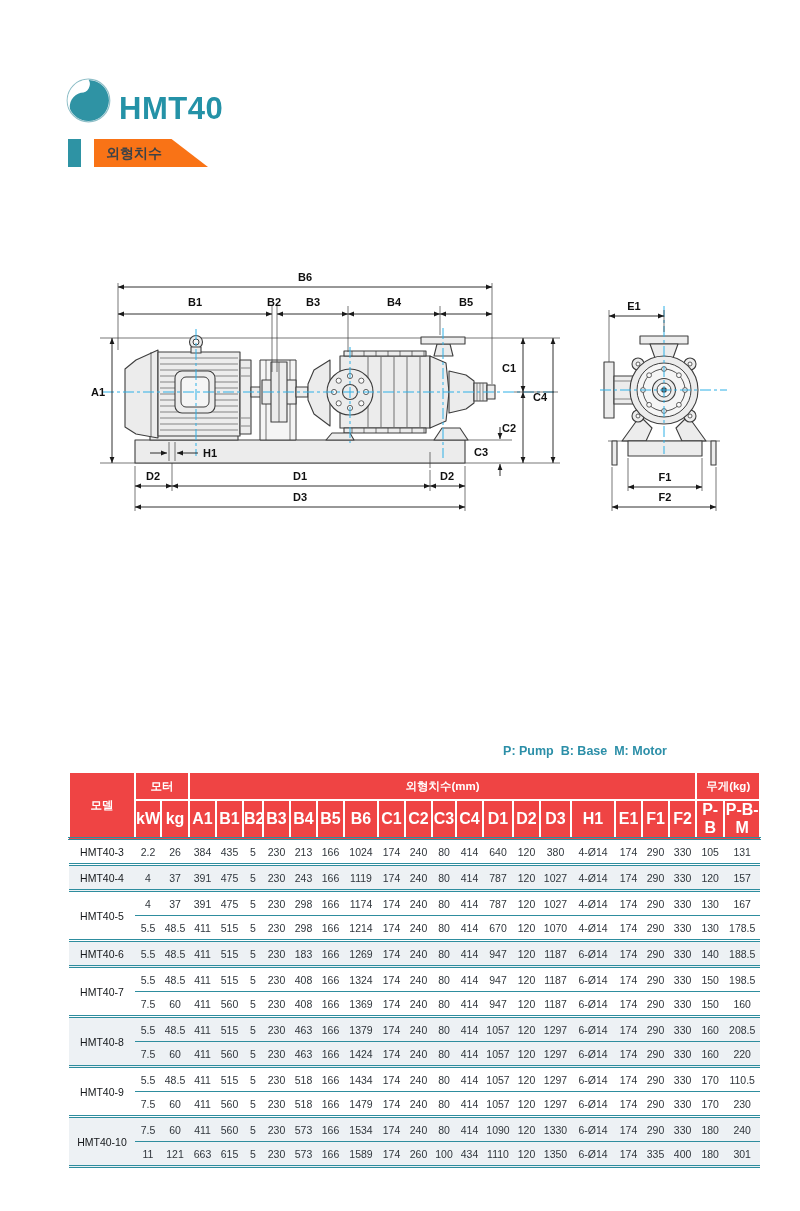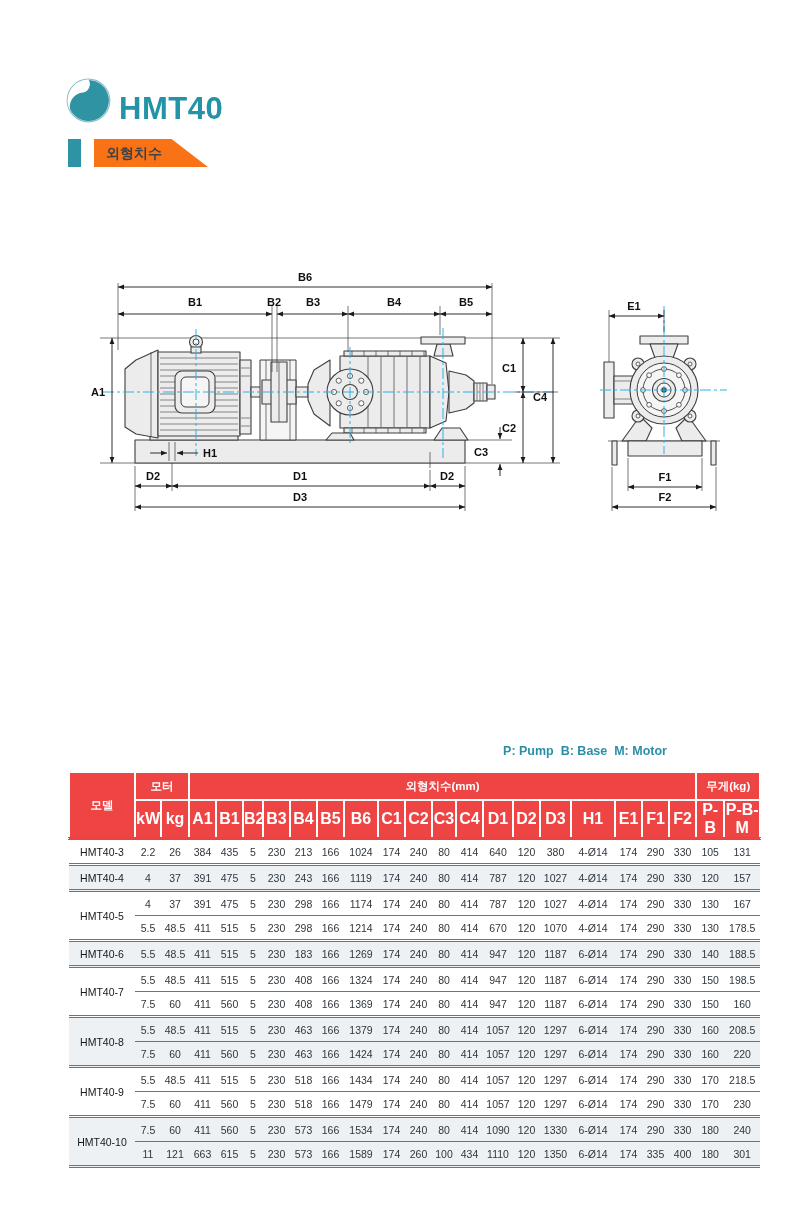--- a/index.html
+++ b/index.html
@@ -537,21 +537,21 @@
             <td>80</td>
             <td>414</td>
             <td>1057</td>
             <td>120</td>
             <td>1297</td>
             <td>6-Ø14</td>
             <td>174</td>
             <td>290</td>
             <td>330</td>
             <td>170</td>
-            <td>218.5</td>
+            <td>110.5</td>
           </tr>
           <tr class="g-sub">
             <td>7.5</td>
             <td>60</td>
             <td>411</td>
             <td>560</td>
             <td>5</td>
             <td>230</td>
             <td>518</td>
             <td>166</td>

